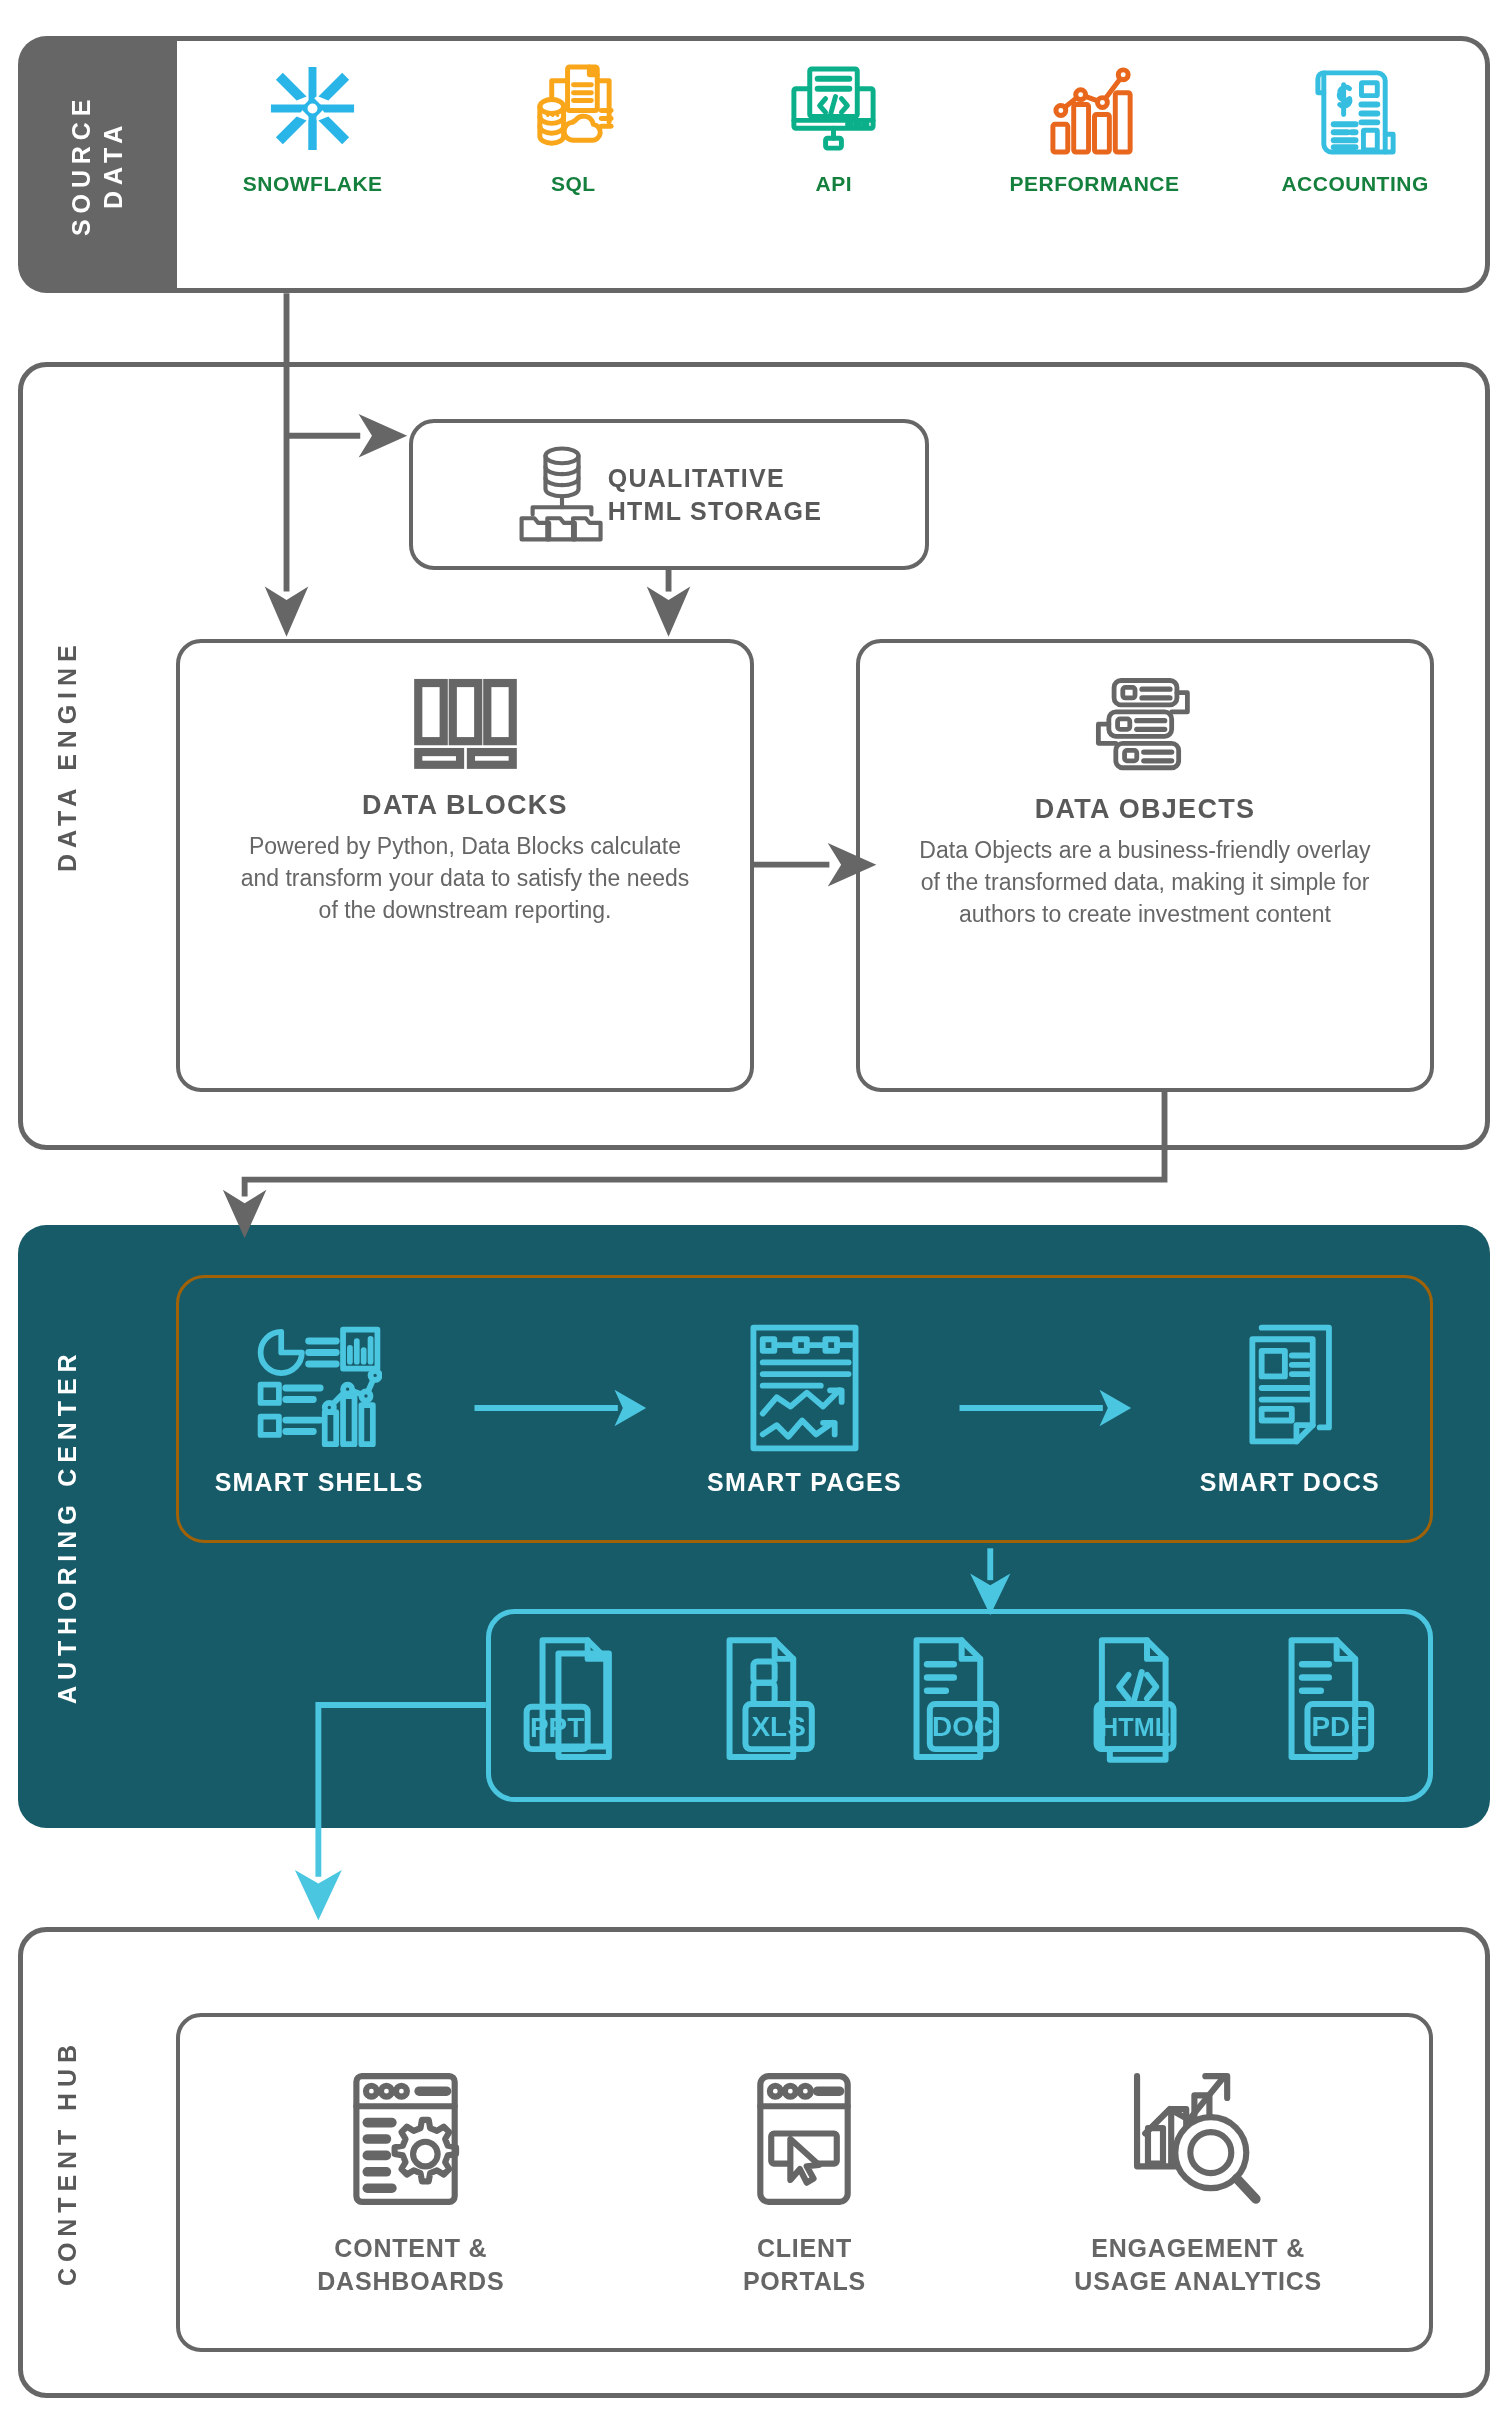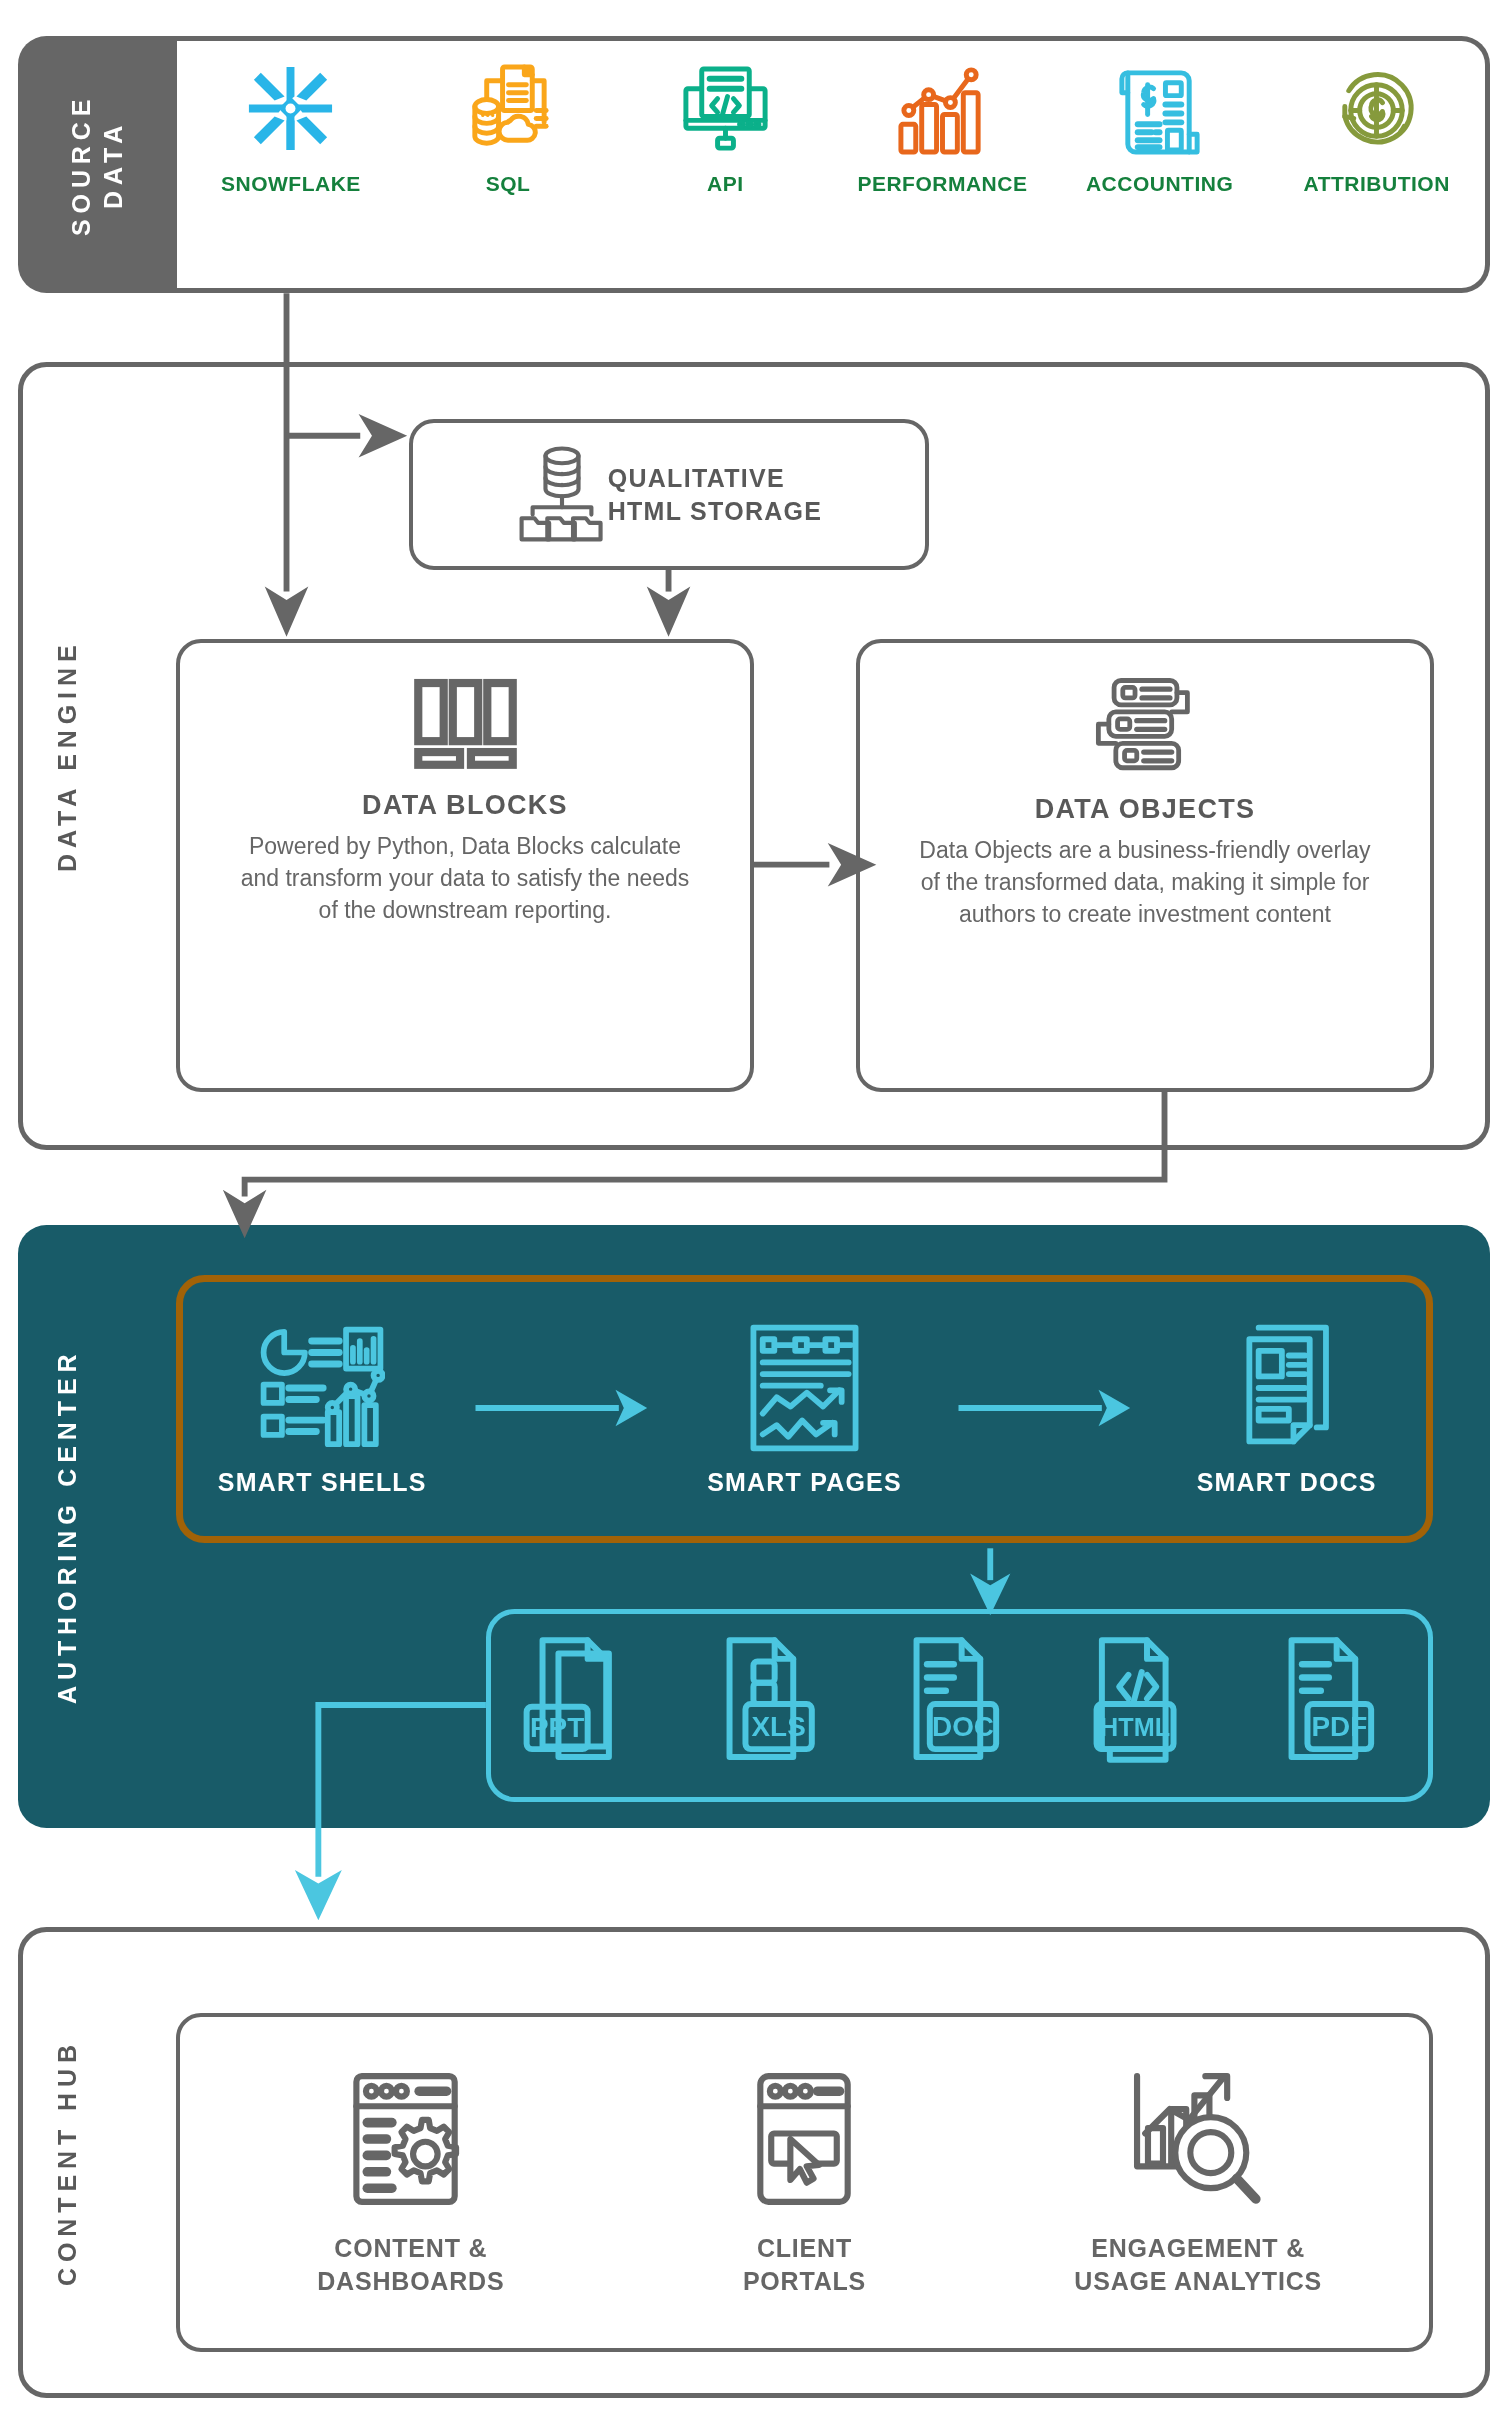--- a/index.html
+++ b/index.html
@@ -72,21 +72,21 @@
   }
 
   
   #authoring-section{
     left:18.4px;top:1225px;width:1472px;height:603px;
     background:#185B68;border-radius:28.5px;
   }
   #authoring-label{left:34px;top:1225px;width:67px;height:603px;}
   #smart-box{
     left:176px;top:1275px;width:1257px;height:268px;
-    border:7px solid #a16207;border-radius:28.5px;background:transparent;
+    border:3px solid #a16207;border-radius:28.5px;background:transparent;
   }
   #smart-row{
     position:absolute;inset:0;display:flex;align-items:center;justify-content:space-around;
   }
   .smart-item{display:flex;flex-direction:column;align-items:center;width:251px;}
   .smart-icon{height:134px;display:flex;align-items:center;justify-content:center;}
   .smart-label{
     margin-top:13.4px;font-size:25px;font-weight:bold;color:#ffffff;letter-spacing:1.2px;
     white-space:nowrap;
   }
@@ -233,38 +233,20 @@
             <line x1="28" y1="74" x2="42" y2="74" stroke-width="6"></line>
             <line x1="46" y1="74" x2="50" y2="74" stroke-width="6"></line>
             <line x1="28" y1="82" x2="50" y2="82" stroke-width="6"></line>
             <line x1="28" y1="89" x2="50" y2="89" stroke-width="6"></line>
             <rect x="58" y="72" width="14" height="20" rx="1"></rect>
           </svg>
         </div>
         <div class="source-label">ACCOUNTING</div>
       </div>
 
-      <div class="source-item">
-        <div class="source-icon">
-          <svg width="99" height="99" viewBox="0 0 100 100" fill="none" stroke="#869A3C" stroke-width="5" stroke-linecap="round" stroke-linejoin="round">
-            <path d="M22 32 a34 34 0 1 1 -4 26"></path>
-            <path d="M18 58 l0 -10 M18 58 l9 2" stroke-width="5"></path>
-            <path d="M78 68 a34 34 0 0 1 -4 6"></path>
-            <circle cx="50" cy="52" r="26"></circle>
-            <circle cx="50" cy="52" r="17"></circle>
-            <line x1="24" y1="52" x2="33" y2="52"></line>
-            <line x1="67" y1="52" x2="76" y2="52"></line>
-            <line x1="50" y1="26" x2="50" y2="35"></line>
-            <line x1="50" y1="69" x2="50" y2="78"></line>
-            <path d="M50 38 v28"></path>
-            <path d="M56 44 a6 6 0 0 0 -11 3 a6 6 0 0 0 11 6 a6 6 0 0 1 -11 5"></path>
-          </svg>
-        </div>
-        <div class="source-label">ATTRIBUTION</div>
-      </div>
 
     </div>
   </div>
 
   <div class="panel outline" id="engine-section"></div>
   <div class="vlabel dark" id="engine-label">DATA ENGINE</div>
 
   <div class="panel outline-thin" id="qds-box">
     <div id="qds-inner">
       <div>

